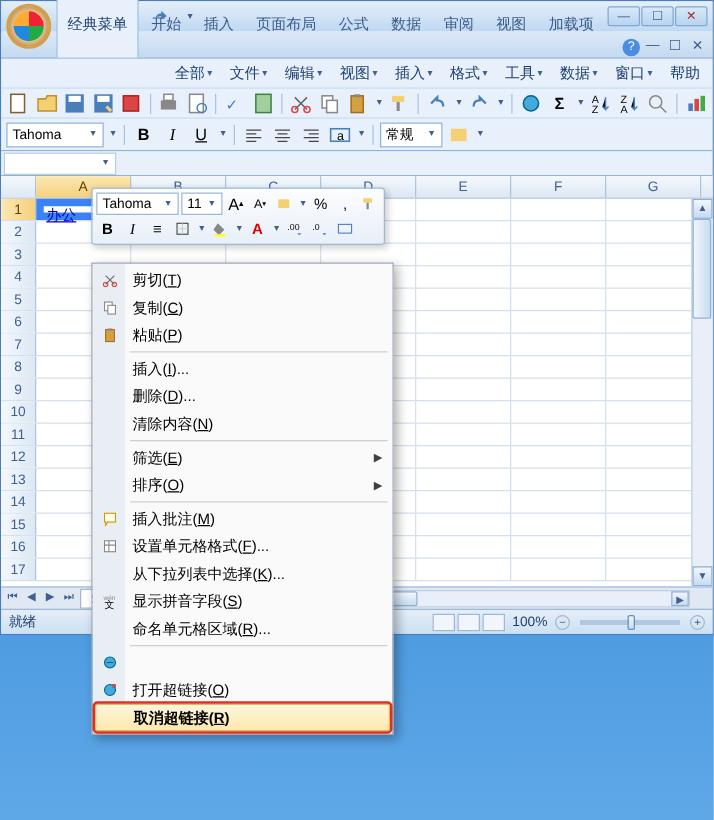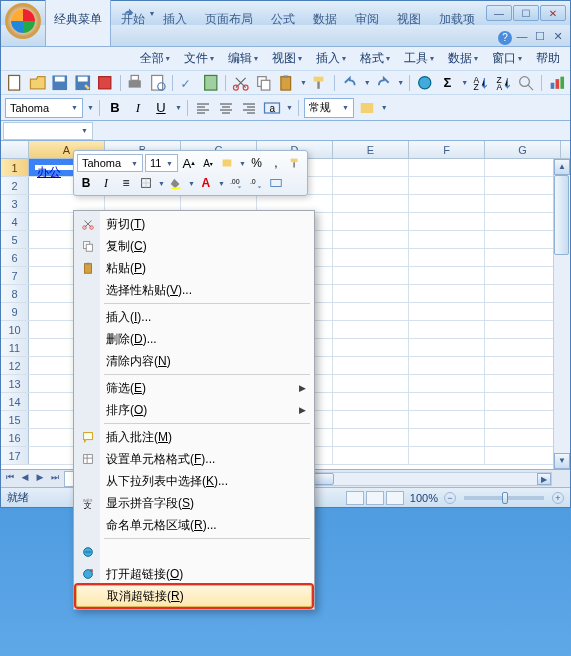--- a/index.html
+++ b/index.html
@@ -88,21 +88,21 @@
 .mini-toolbar { position: absolute; background: linear-gradient(#fcfdfe, #e8eff8); border: 1px solid #a0b8d4; border-radius: 3px; padding: 3px; box-shadow: 2px 2px 6px rgba(0,0,0,0.2); display: flex; flex-direction: column; gap: 2px; }
 .mini-row { display: flex; gap: 2px; align-items: center; }
 .mini-combo { height: 18px; background: #fff; border: 1px solid #a0b8d4; font-size: 11px; padding: 0 4px; display: flex; align-items: center; justify-content: space-between; cursor: pointer; }
 .mini-btn { width: 18px; height: 18px; display: flex; align-items: center; justify-content: center; cursor: pointer; border-radius: 2px; font-size: 12px; }
 
 
 .context-menu { position: absolute; width: 242px; background: linear-gradient(90deg, #e9eef5 0 26px, #fafafa 26px 100%); border: 1px solid #a0a8b4; box-shadow: 3px 3px 8px rgba(0,0,0,0.3); padding: 2px; }
 .ctx-item { height: 22px; display: flex; align-items: center; font-size: 12px; cursor: pointer; padding-right: 18px; position: relative; }
 .ctx-icon { width: 24px; display: flex; align-items: center; justify-content: center; }
 .ctx-label { padding-left: 6px; }
-.ctx-item.highlighted { background: linear-gradient(#fef5dd, #fde8ae); border: 1px solid #e0b860; border-radius: 2px; outline: 2px solid #e03020; outline-offset: 0; }
+.ctx-item.highlighted { background: linear-gradient(#fef5dd, #fde8ae); border: 1px solid #e0b860; border-radius: 2px; outline: 2px solid #e03020; outline-offset: 0; font-weight: bold; }
 .ctx-sep { height: 1px; background: #d0d0d0; margin: 2px 2px 2px 28px; }
 .ctx-arrow { position: absolute; right: 6px; font-size: 9px; color: #404040; }
 .underline-char { text-decoration: underline; }
 
 
 .vscroll { position: absolute; right: 0; top: 0; width: 17px; background: #e8eff8; border-left: 1px solid #c0d0e4; display: flex; flex-direction: column; }
 .vscroll-btn { height: 16px; background: linear-gradient(#f0f6fc, #c8dcf0); border: 1px solid #90b0d4; font-size: 8px; text-align: center; line-height: 14px; color: #406090; cursor: pointer; }
 .vscroll-track { flex: 1; position: relative; }
 .vscroll-thumb { position: absolute; top: 0; width: 15px; height: 80px; background: linear-gradient(90deg, #f0f6fc, #c8dcf0); border: 1px solid #90b0d4; border-radius: 2px; cursor: pointer; }
 </style>
@@ -703,24 +703,20 @@
     </div>
     <div class="ctx-item">
       <div class="ctx-icon">
         <svg width="14" height="14" viewBox="0 0 16 16">
           <rect x="4" y="3" width="8" height="11" fill="#d4a040" stroke="#a07020"></rect>
           <rect x="6" y="2" width="4" height="2" fill="#888"></rect>
         </svg>
       </div>
       <div class="ctx-label">粘贴(<span class="underline-char">P</span>)</div>
     </div>
-    <div class="ctx-item">
-      <div class="ctx-icon"></div>
-      <div class="ctx-label">选择性粘贴(<span class="underline-char">V</span>)...</div>
-    </div>
     <div class="ctx-sep"></div>
     <div class="ctx-item">
       <div class="ctx-icon"></div>
       <div class="ctx-label">插入(<span class="underline-char">I</span>)...</div>
     </div>
     <div class="ctx-item">
       <div class="ctx-icon"></div>
       <div class="ctx-label">删除(<span class="underline-char">D</span>)...</div>
     </div>
     <div class="ctx-item">

